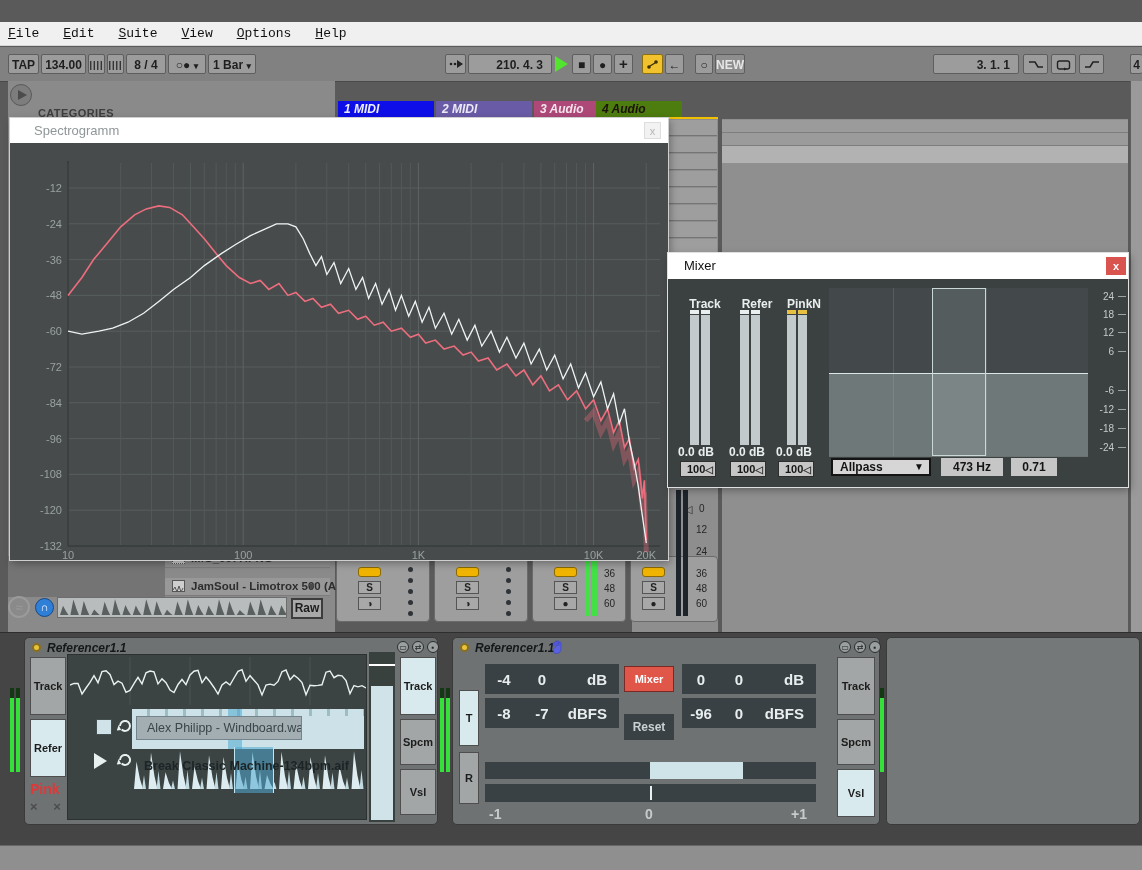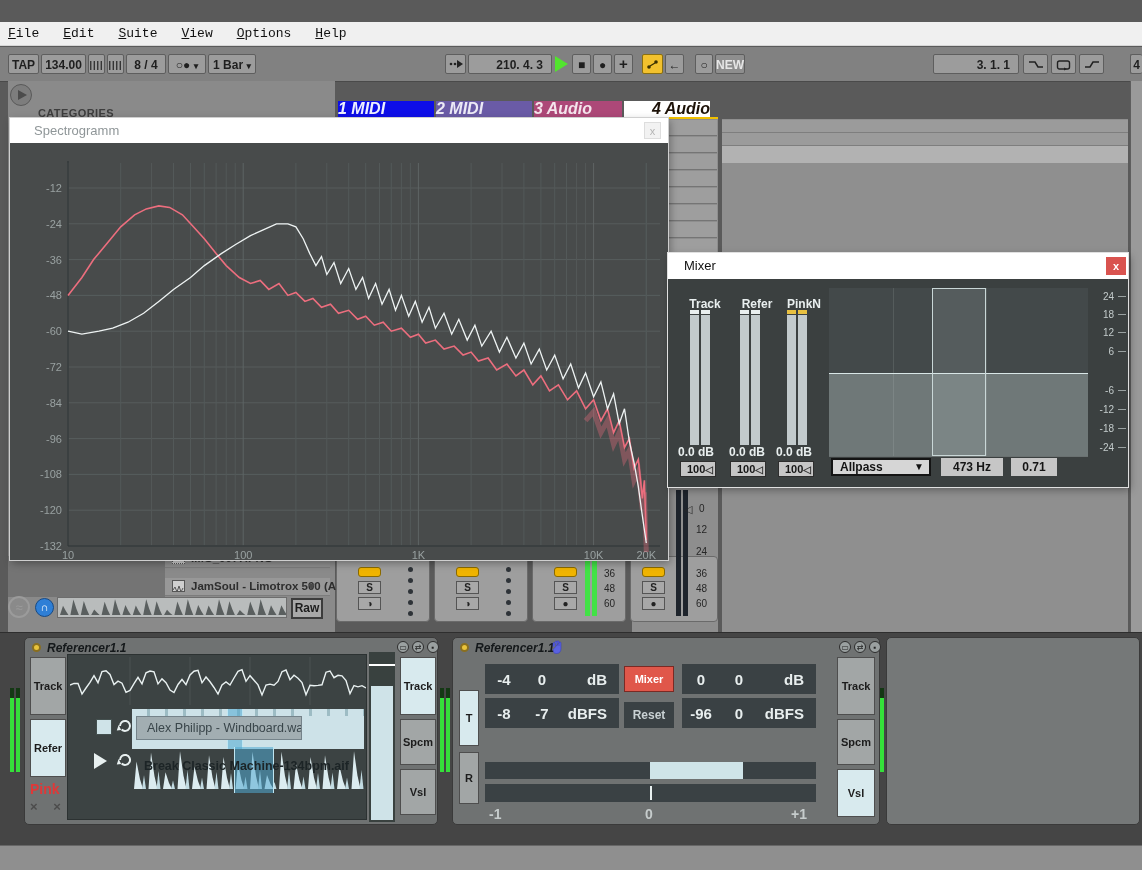--- a/index.html
+++ b/index.html
@@ -29,22 +29,22 @@
           color:#5c5c5c;font-size:12px;padding:0 6px;box-sizing:border-box;font-family:"Liberation Sans",sans-serif;}
   .cats{left:8px;top:26px;font-size:11px;font-weight:bold;color:#3d3d3d;letter-spacing:.4px;margin-left:22px;}
   .flist-side{left:0px;top:475px;width:157px;height:41px;background:#747474;}
   .frow{position:absolute;left:157px;width:165px;height:17px;background:#8f8f8f;border-bottom:1px solid #7c7c7c;}
   .ficon{position:absolute;left:7px;top:2px;width:13px;height:12px;background:#cfcfcf;border:1px solid #565656;box-sizing:border-box;}
   .flabel{position:absolute;left:26px;top:2px;font-size:11.5px;font-weight:bold;color:#2e2e2e;white-space:nowrap;}
   .caret{position:absolute;font-size:11px;color:#4a4a4a;}
   .rawbtn{left:283px;top:517px;width:32px;height:21px;background:#a9a9a9;border:2px solid #3c3c3c;color:#1d1d1d;
           font-size:12px;font-weight:bold;text-align:center;line-height:17px;box-sizing:border-box;}
   
-  .thead{position:absolute;top:101px;height:16px;font-size:16px;font-weight:bold;font-style:italic;
-         line-height:16px;box-sizing:border-box;}
+  .thead{position:absolute;top:101px;height:16px;font-size:12px;font-weight:bold;font-style:italic;
+         padding-left:6px;line-height:16px;box-sizing:border-box;}
   .t4col{left:632px;top:119px;width:86px;height:513px;background:#8e8e8e;}
   .cell{position:relative;margin:0 0 1px 0;height:16px;background:#9e9e9e;border-left:3px solid #6f6f6f;
         border-bottom:1px solid #757575;box-sizing:border-box;}
   .scene{left:722px;top:119px;width:406px;height:513px;background:#8f8f8f;}
   .drop{left:790px;top:189px;width:340px;text-align:center;font-size:11.5px;font-weight:bold;color:#141414;}
   .master{left:1130px;top:81px;width:12px;height:551px;background:#9a9a9a;border-left:1px solid #5e5e5e;}
   
   .strip{position:absolute;top:556px;height:66px;background:#9e9e9e;border:1px solid #6a6a6a;border-radius:4px;box-sizing:border-box;}
   .ybtn{position:absolute;width:23px;height:10px;background:#f0b400;border:1px solid #8a6a00;border-radius:3px;box-sizing:border-box;}
   .sbtn{position:absolute;width:23px;height:13px;background:#a8a8a8;border:1px solid #555;font-size:10px;font-weight:bold;
@@ -230,21 +230,21 @@
           <path d="M199.6 17 L202.6 1.2681139398502665 L205.6 10.707245575940107 L208.1 17Z" fill="#5a5f5f"></path>
           <path d="M210 17 L213 7.219778157209136 L216 13.087911262883654 L218.5 17Z" fill="#5a5f5f"></path>
           <path d="M220.4 17 L223.4 7.210981035898175 L226.4 13.08439241435927 L228.9 17Z" fill="#5a5f5f"></path>
         </svg></div>
     <div class="abs rawbtn">Raw</div>
   </div>
 
   <div class="thead" style="left: 338px; width: 96px; background: rgb(14, 14, 232); color: rgb(238, 240, 255);" id="th0">1 MIDI</div>
   <div class="thead" style="left: 436px; width: 96px; background: rgb(106, 91, 166); color: rgb(236, 234, 246);" id="th1">2 MIDI</div>
   <div class="thead" style="left: 534px; width: 88px; background: rgb(173, 72, 120); color: rgb(244, 228, 236);" id="th2">3 Audio</div>
-  <div class="thead" style="left: 624px; width: 86px; background: #ffffff; color: rgb(29, 18, 8); text-align: right;" id="th3">4 Audio</div>
+  <div class="thead" style="left: 596px; width: 86px; background: #4d7c0f; color: rgb(29, 18, 8);" id="th3">4 Audio</div>
   <div class="abs" style="left:632px;top:117px;width:86px;height:3px;background:#f0c000;"></div>
 
   <div class="abs t4col">
     <div id="t4cells" style="position:absolute;left:31px;top:1px;width:54px;">
         <div class="cell"></div>
         <div class="cell"></div>
         <div class="cell"></div>
         <div class="cell"></div>
         <div class="cell"></div>
         <div class="cell"></div>
@@ -566,21 +566,21 @@
       <div class="ro" style="left:229px;top:26px;width:134px;">
         <span style="width:38px;text-align:center;">0</span>
         <span style="width:38px;text-align:center;">0</span>
         <span style="flex:1;text-align:right;padding-right:12px;">dB</span>
       </div>
       <div class="ro" style="left:32px;top:60px;width:134px;">
         <span style="width:38px;text-align:center;">-8</span>
         <span style="width:38px;text-align:center;" able="true">-7</span>
         <span style="flex:1;text-align:right;padding-right:12px;">dBFS</span>
       </div>
-      <div class="greybtn" style="left:171px;top:64px;width:50px;height:26px;">Reset</div>
+      <div class="greybtn" style="left:171px;top:76px;width:50px;height:26px;">Reset</div>
       <div class="ro" style="left:229px;top:60px;width:134px;">
         <span style="width:38px;text-align:center;">-96</span>
         <span style="width:38px;text-align:center;">0</span>
         <span style="flex:1;text-align:right;padding-right:12px;">dBFS</span>
       </div>
 
       <div class="abs" style="left:32px;top:124px;width:331px;height:17px;background:#3a4144;">
         <div class="abs" style="left:165px;top:0;width:93px;height:17px;background:#cfe4e8;"></div>
       </div>
       <div class="abs" style="left:32px;top:146px;width:331px;height:18px;background:#3a4144;">

